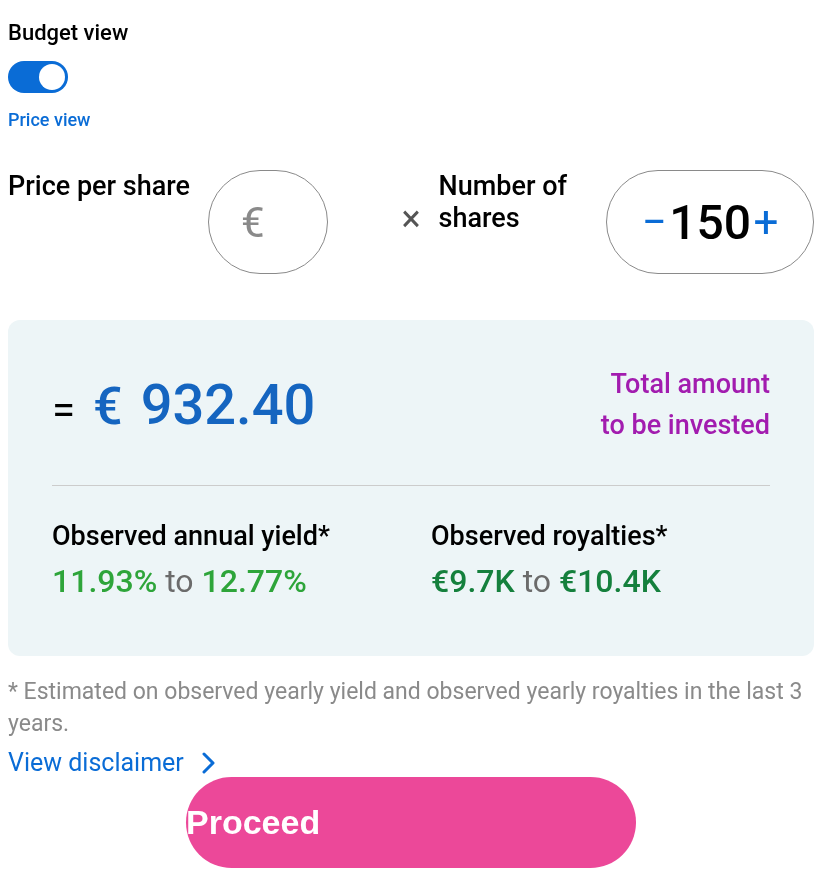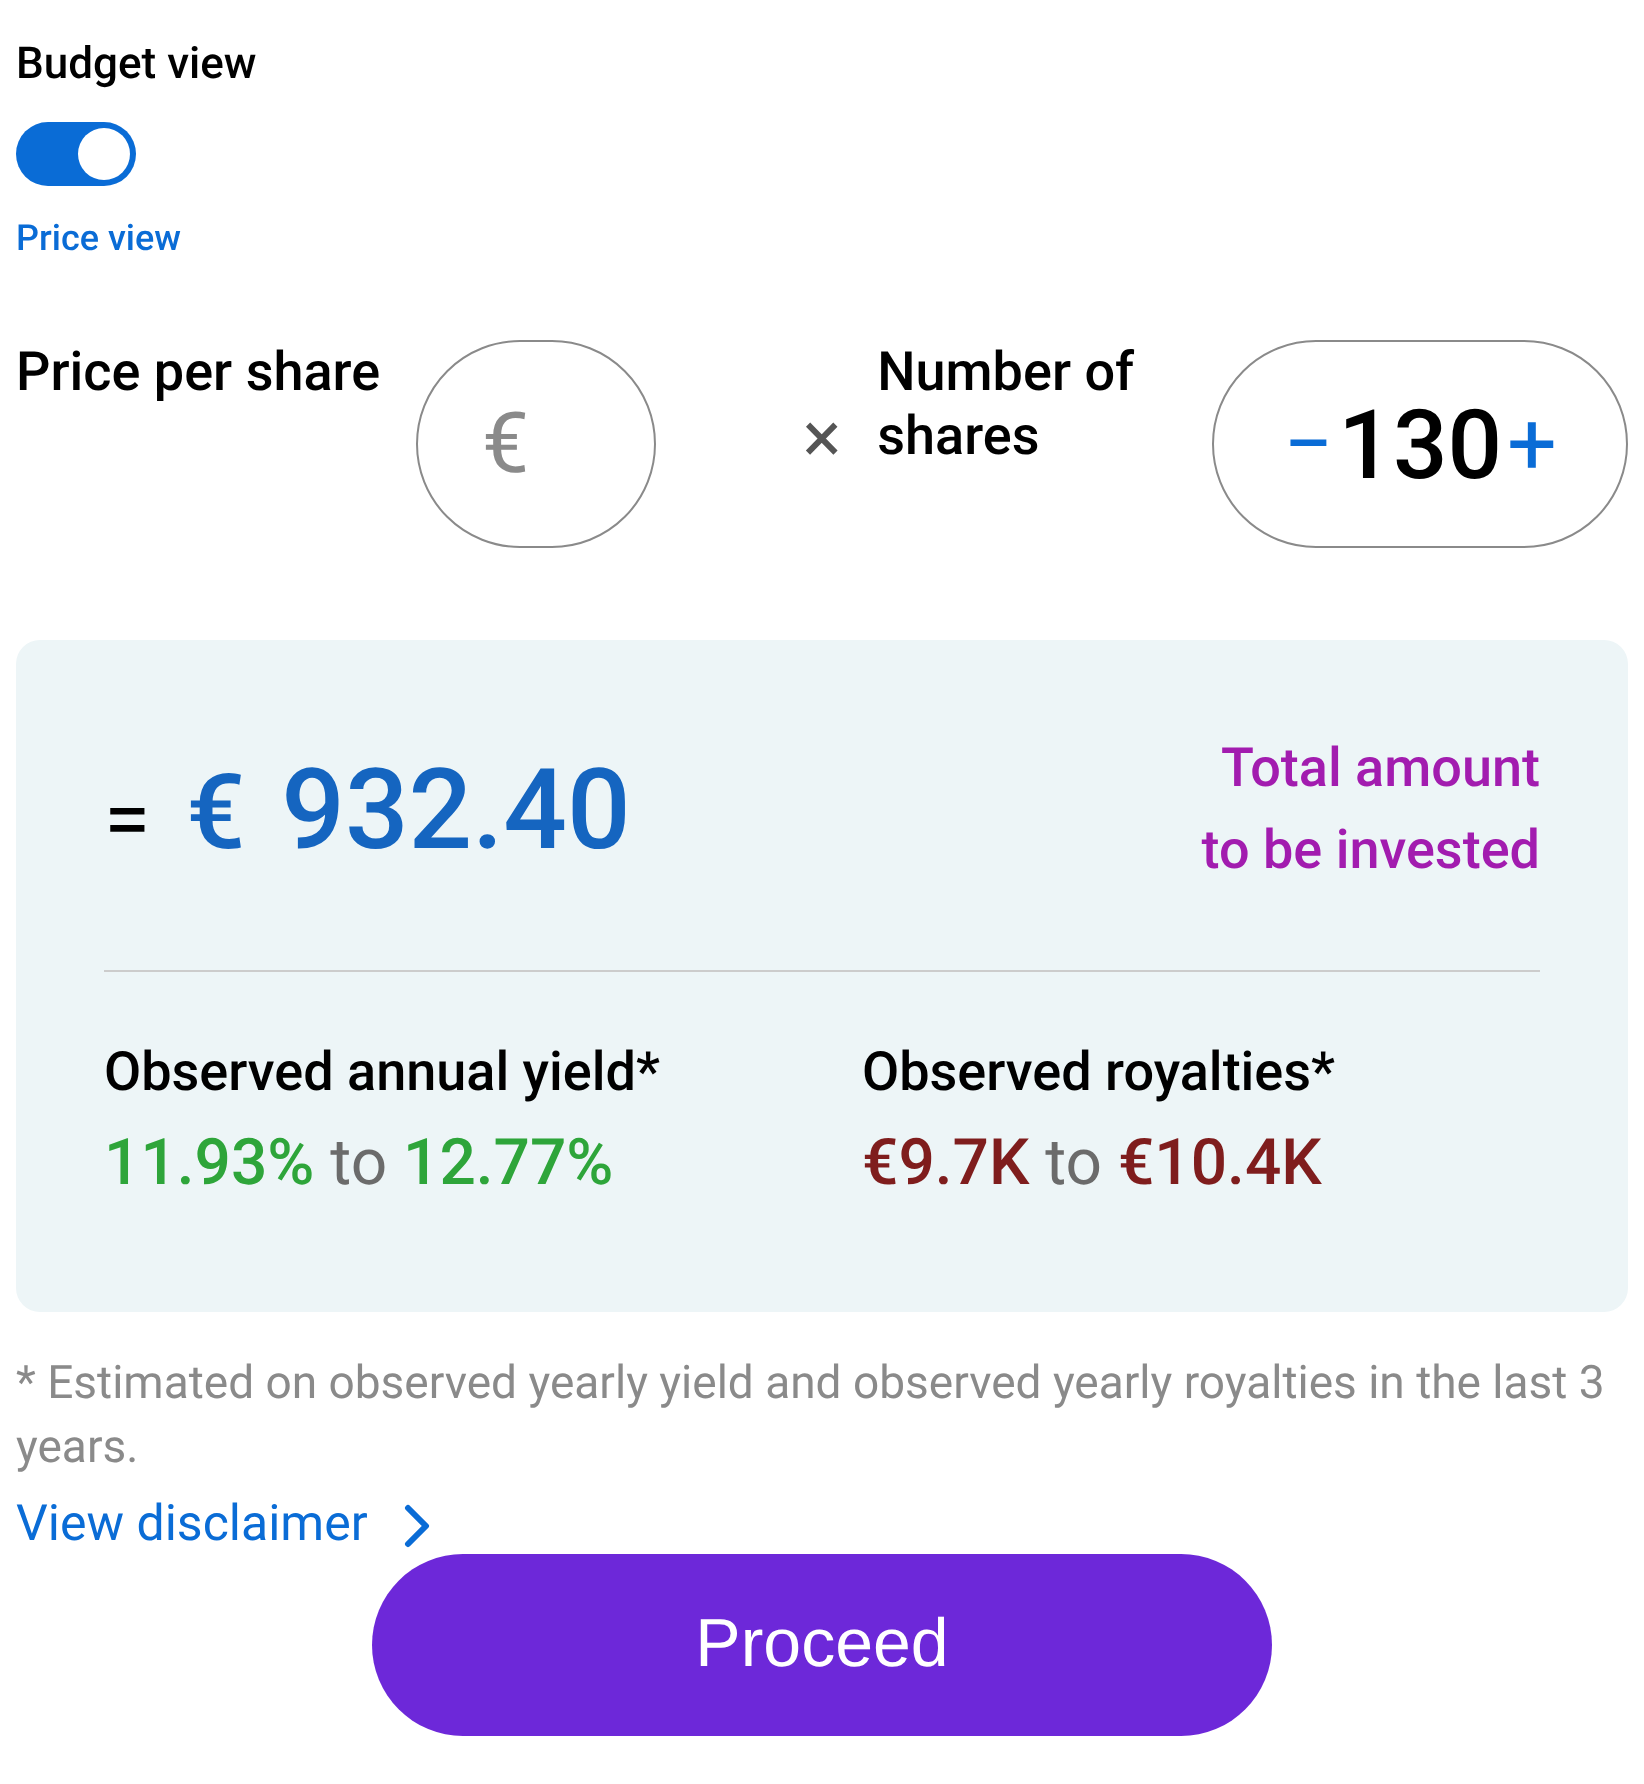--- a/index.html
+++ b/index.html
@@ -165,21 +165,21 @@
   font-size: 27px;
   color: #000;
   font-weight: 500;
   margin-bottom: 10px;
 }
 .metric-value {
   font-size: 32px;
   font-weight: 500;
 }
 .green { color: #2EA53A; }
-.teal { color: #7f1d1d; }
+.teal { color: #15803d; }
 .range-to {
   color: #6b6b6b;
   font-weight: 400;
 }
 
 
 .disclaimer {
   font-size: 23px;
   color: #8a8a8a;
   line-height: 1.4;
@@ -198,30 +198,30 @@
   display:inline-block;
 }
 .chevron svg { display:block; }
 
 
 .proceed-wrap {
   display: flex;
   justify-content: center;
 }
 .proceed-btn {
-  background: #6d28d9;
+  background: #ec4899;
   color: #fff;
   font-size: 34px;
-  font-weight: 400;
+  font-weight: 700;
   border: none;
   border-radius: 50px;
   padding: 26px 0;
   width: 450px;
   cursor: pointer;
-  text-align: center;
+  text-align: left;
 }
 </style>
 </head>
 <body>
 
 
 
 <div class="toggle-row">
   <span class="toggle-label-left">Budget view</span>
   <div class="toggle-switch">
@@ -236,21 +236,21 @@
     <div class="pill">
       <span class="pill-currency">€</span>
       <span style="width:30px"></span>
     </div>
   </div>
   <div class="multiply">×</div>
   <div class="input-group">
     <div class="input-title">Number of shares</div>
     <div class="pill">
       <span class="stepper-btn">−</span>
-      <span class="pill-shares">130</span>
+      <span class="pill-shares">150</span>
       <span class="stepper-btn">+</span>
     </div>
   </div>
 </div>
 
 <div class="summary">
   <div class="total-row">
     <div class="total-left">
       <span class="equals">=</span>
       <span class="total-currency">€</span>

